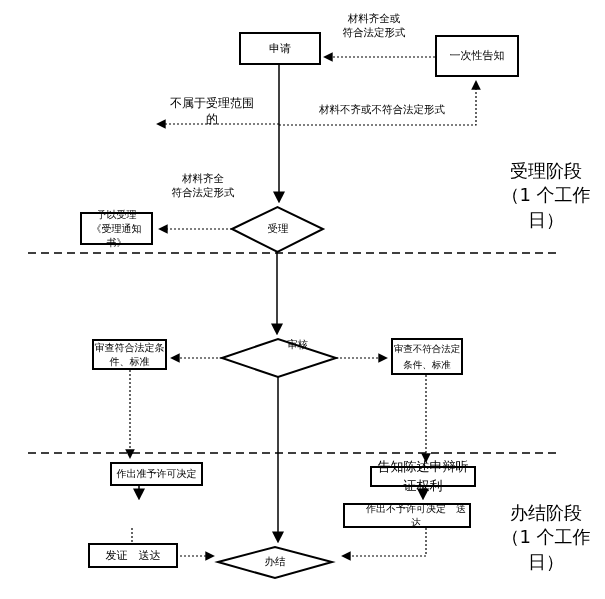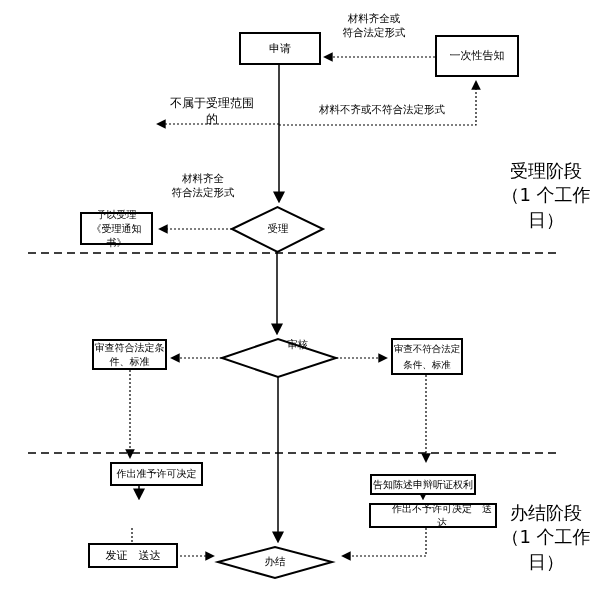--- a/index.html
+++ b/index.html
@@ -65,22 +65,22 @@
   <div class="box" style="left:239px;top:32px;width:82px;height:33px;font-size:11px;">申请</div>
   <div class="box" style="left:435px;top:35px;width:84px;height:42px;font-size:11px;">一次性告知</div>
   <div class="box" style="left:72px;top:212px;width:73px;height:33px;font-size:10px;margin-left:8px;">予以受理
 《受理通知书》</div>
   <div class="box" style="left:92px;top:339px;width:75px;height:31px;font-size:10px;">审查符合法定条
 件、标准</div>
   <div class="box" style="left:391px;top:338px;width:72px;height:37px;font-size:9.5px;line-height:1.6;">审查不符合法定
 条件、标准</div>
   <div class="box" style="left:93px;top:462px;width:93px;height:24px;font-size:10px;margin-left:17px;">作出准予许可决定</div>
   <div class="box" style="left:88px;top:503px;width:90px;height:25px;font-size:11px;margin-top:40px;">发证　送达</div>
-  <div class="box" style="left:370px;top:466px;width:106px;height:21px;font-size:10px;margin-top:8px;">告知陈述申辩听证权利</div>
-  <div class="box" style="left:369px;top:503px;width:128px;height:25px;font-size:10px;padding-left:18px;">作出不予许可决定　送达</div>
+  <div class="box" style="left:370px;top:466px;width:106px;height:21px;font-size:13px;">告知陈述申辩听证权利</div>
+  <div class="box" style="left:343px;top:503px;width:128px;height:25px;font-size:10px;padding-left:18px;">作出不予许可决定　送达</div>
 
   <div class="diamond-lbl" style="left:248px;top:222px;">受理</div>
   <div class="diamond-lbl" style="left:248px;top:338px;text-align:right;">审核</div>
   <div class="diamond-lbl" style="left:245px;top:555px;">办结</div>
 
   <div class="lbl" style="left:314px;top:11px;width:120px;">材料齐全或
 符合法定形式</div>
   <div class="lbl" style="left:170px;top:95px;width:84px;font-size:12px;">不属于受理范围的</div>
   <div class="lbl" style="left:302px;top:102px;width:160px;">材料不齐或不符合法定形式</div>
   <div class="lbl" style="left:153px;top:171px;width:100px;">材料齐全

